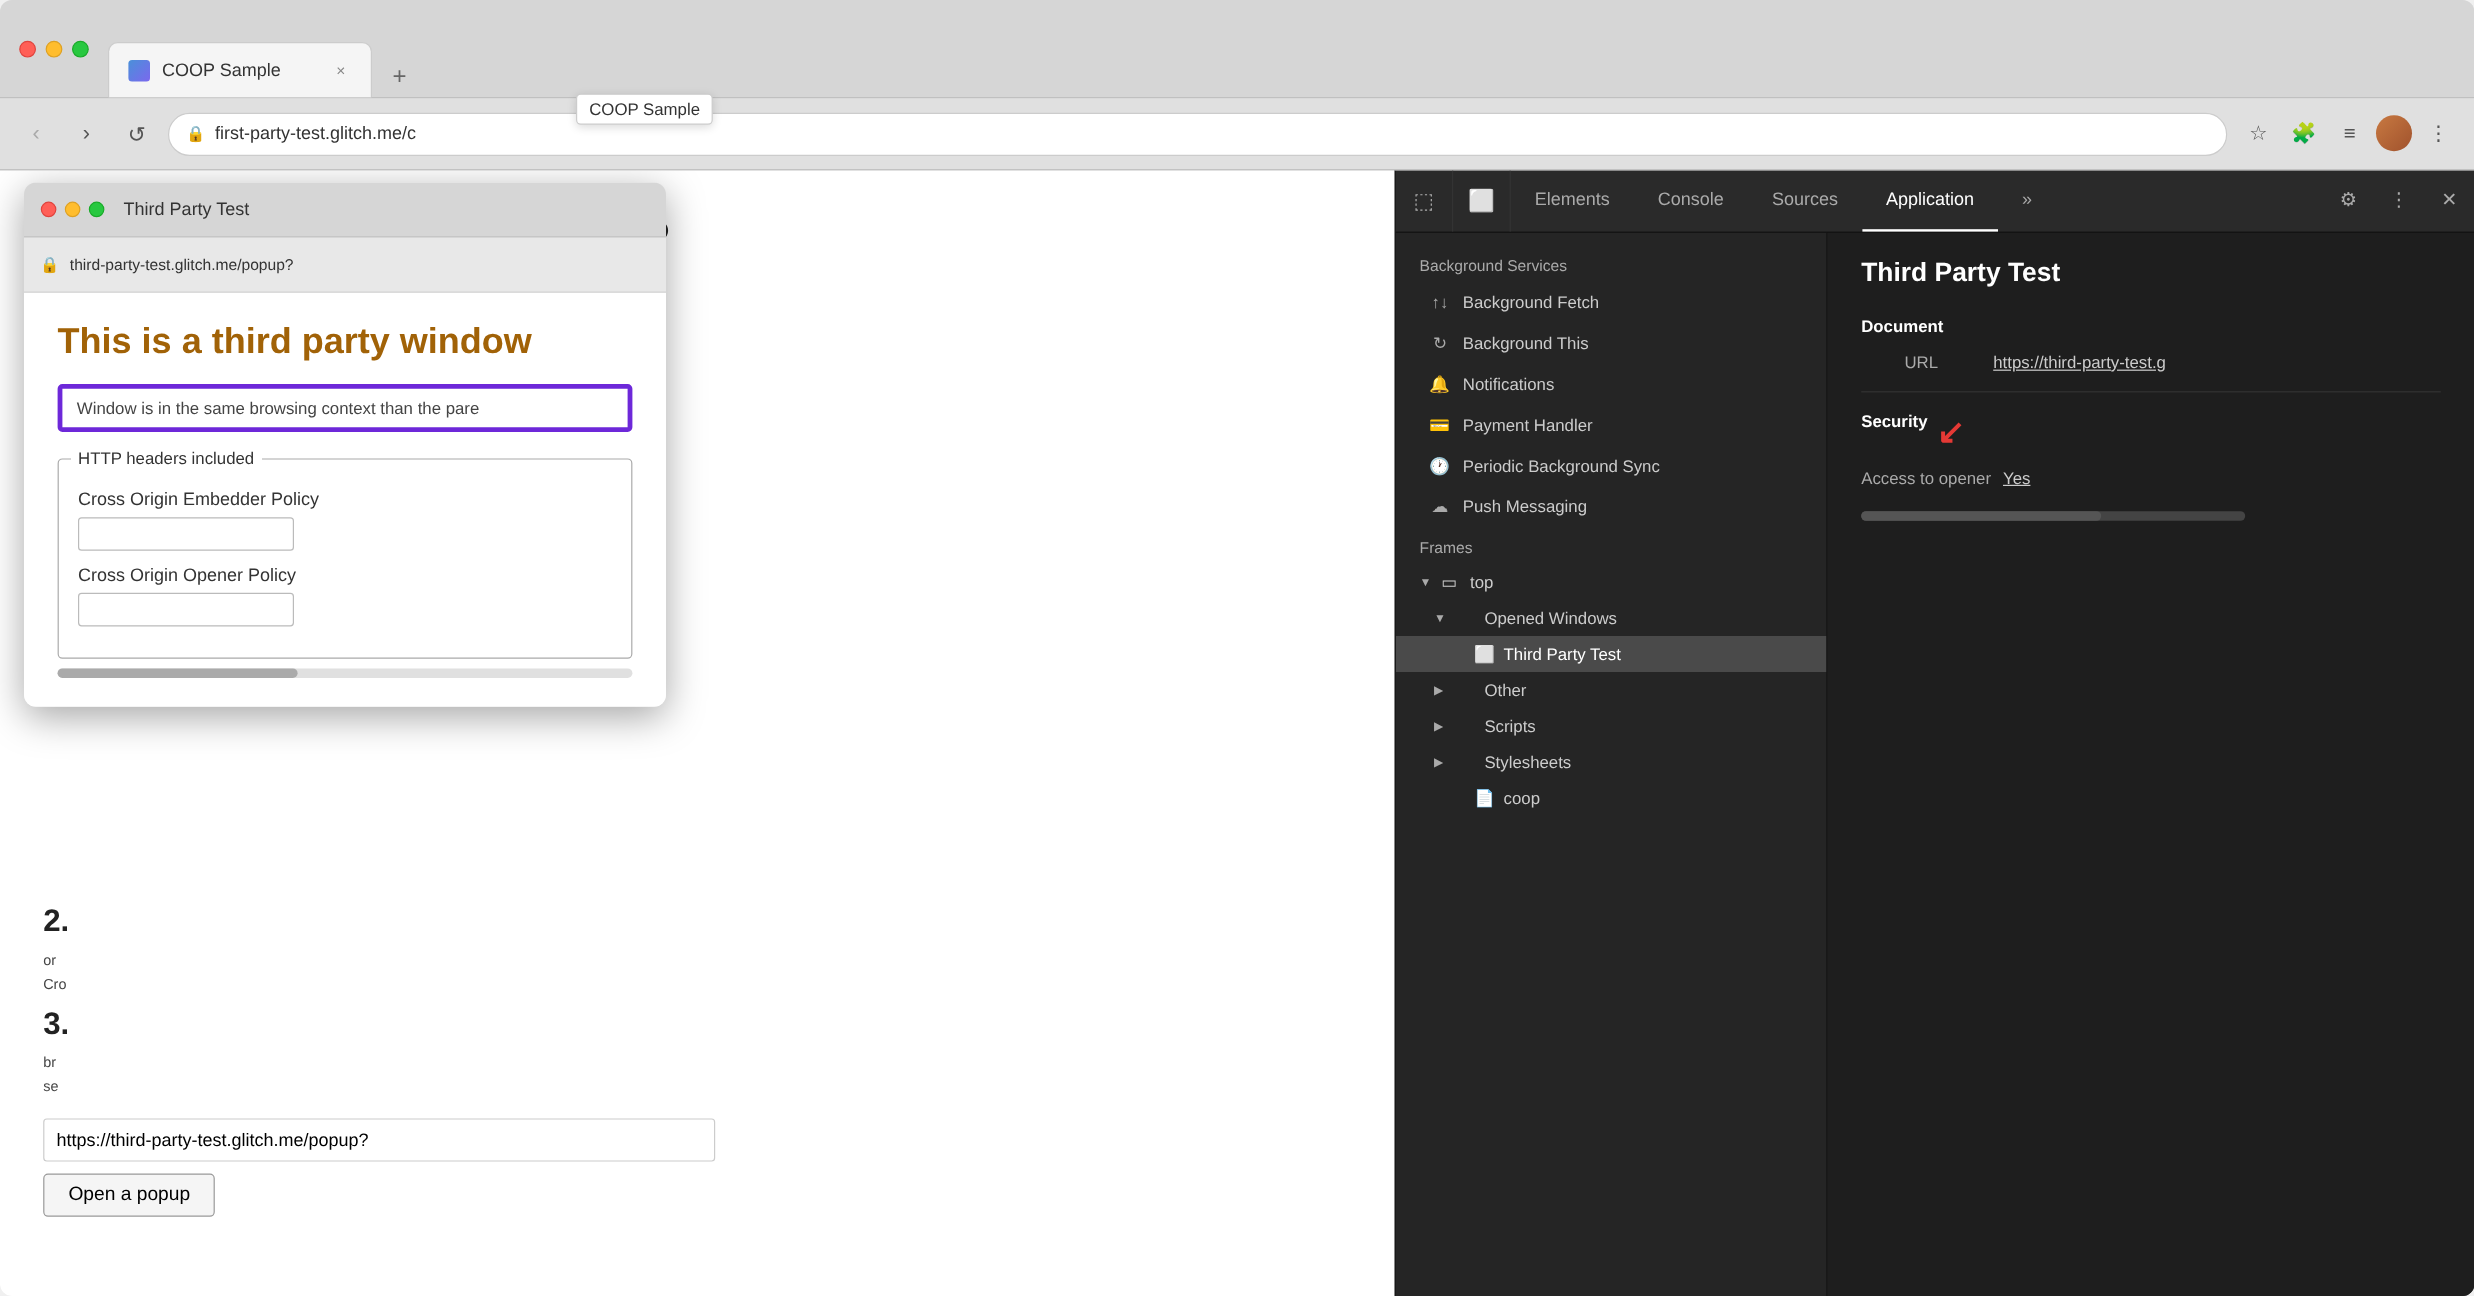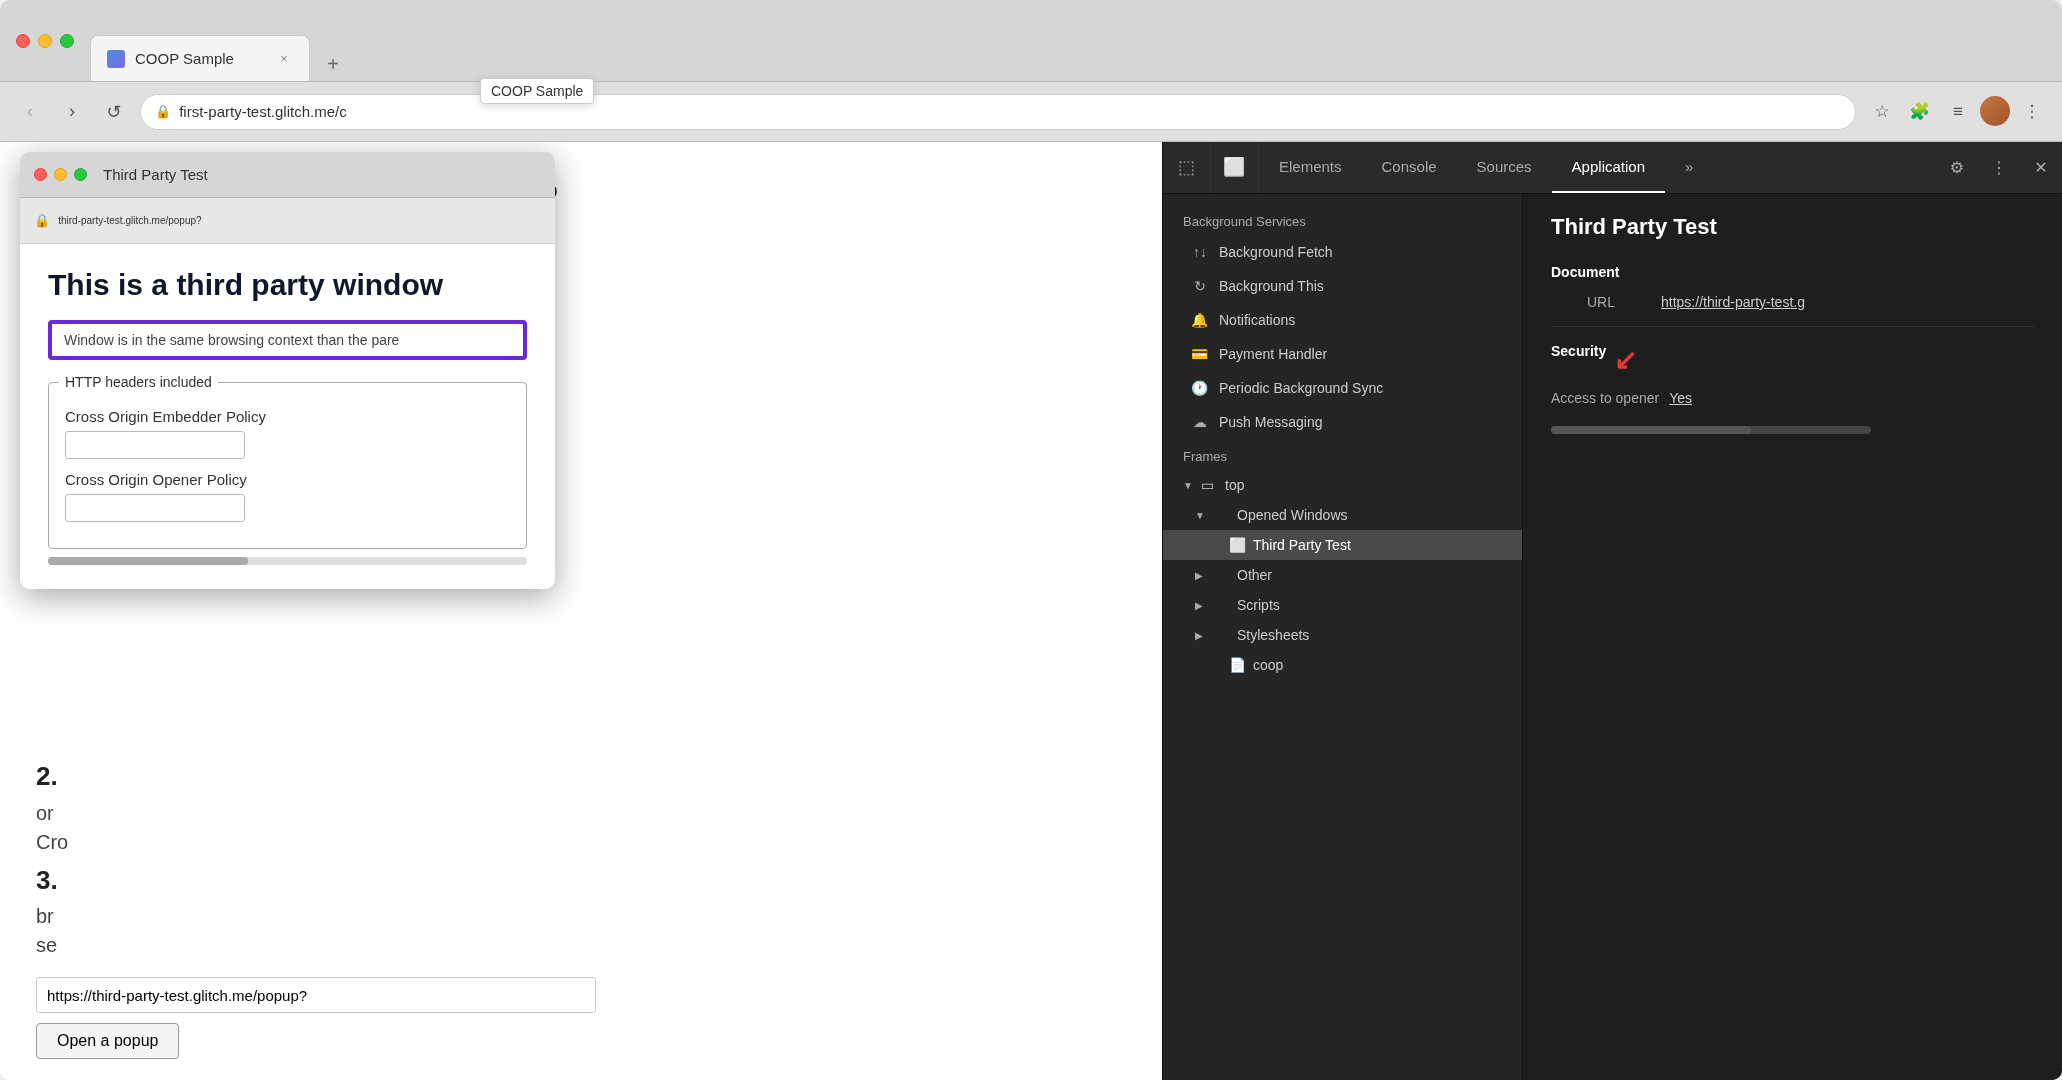--- a/index.html
+++ b/index.html
@@ -38,37 +38,37 @@
     
     .tooltip { position: absolute; top: 78px; left: 480px; background: #fff; border: 1px solid #ccc; border-radius: 4px; padding: 4px 10px; font-size: 14px; color: #333; box-shadow: 0 2px 8px rgba(0,0,0,0.15); z-index: 100; }
 
     
     .main-area { display: flex; flex: 1; overflow: hidden; }
 
     
     .page-content { flex: 1; background: #fff; overflow-y: auto; padding: 32px 36px; position: relative; }
     .page-title { font-size: 36px; font-weight: 700; color: #222; margin-bottom: 8px; line-height: 1.3; }
     .page-subtitle { font-size: 22px; font-weight: 400; color: #555; margin-bottom: 18px; }
-    .page-label { font-size: 20px; color: #444; margin-bottom: 6px; }
+    .page-label { font-size: 12px; color: #444; margin-bottom: 6px; }
     .page-input { border: 1px solid #ccc; border-radius: 4px; padding: 4px 8px; font-size: 14px; color: #333; width: 160px; height: 28px; }
 
     
     .popup-window { position: absolute; top: 10px; left: 20px; width: 535px; background: #f0f0f0; border-radius: 10px; box-shadow: 0 8px 32px rgba(0,0,0,0.35); overflow: hidden; z-index: 50; }
     .popup-titlebar { background: #d6d6d6; height: 46px; display: flex; align-items: center; padding: 0 14px; gap: 8px; border-bottom: 1px solid #bbb; }
     .popup-traffic-lights { display: flex; gap: 7px; }
     .popup-traffic-light { width: 13px; height: 13px; border-radius: 50%; }
     .ptl-red { background: #ff5f57; border: 1px solid #e0443e; }
     .ptl-yellow { background: #ffbd2e; border: 1px solid #dea123; }
     .ptl-green { background: #28c840; border: 1px solid #1aab29; }
     .popup-title-text { font-size: 15px; color: #333; font-weight: 500; margin-left: 8px; }
     .popup-nav { background: #e8e8e8; height: 46px; display: flex; align-items: center; padding: 0 14px; gap: 8px; border-bottom: 1px solid #ccc; }
     .popup-lock { font-size: 13px; color: #666; }
-    .popup-url { font-size: 10px; color: #333; }
+    .popup-url { font-size: 13px; color: #333; }
     .popup-body { background: #fff; padding: 24px 28px; overflow: hidden; }
-    .popup-heading { font-size: 30px; font-weight: 700; color: #0f172a; margin-bottom: 18px; }
+    .popup-heading { font-size: 30px; font-weight: 700; color: #a16207; margin-bottom: 18px; }
     .popup-info-box { border: 4px solid #6d28d9; border-radius: 4px; padding: 8px 12px; font-size: 14px; color: #444; margin-bottom: 14px; width: 100%; overflow: hidden; text-overflow: ellipsis; white-space: nowrap; }
     .popup-fieldset { border: 1px solid #aaa; border-radius: 4px; padding: 14px 16px; margin-top: 8px; }
     .popup-legend { font-size: 14px; color: #333; font-weight: 400; padding: 0 6px; margin-left: -6px; }
     .popup-field-label { font-size: 15px; color: #333; margin-bottom: 6px; margin-top: 4px; }
     .popup-field-input { border: 1px solid #bbb; border-radius: 3px; width: 180px; height: 28px; display: block; margin-bottom: 12px; background: #fff; }
     .popup-scrollbar { height: 8px; background: #e0e0e0; border-radius: 4px; margin-top: 8px; }
     .popup-scrollbar-thumb { height: 8px; width: 200px; background: #aaa; border-radius: 4px; }
 
     
     .devtools { width: 900px; background: #242424; display: flex; flex-direction: column; overflow: hidden; border-left: 1px solid #111; }

